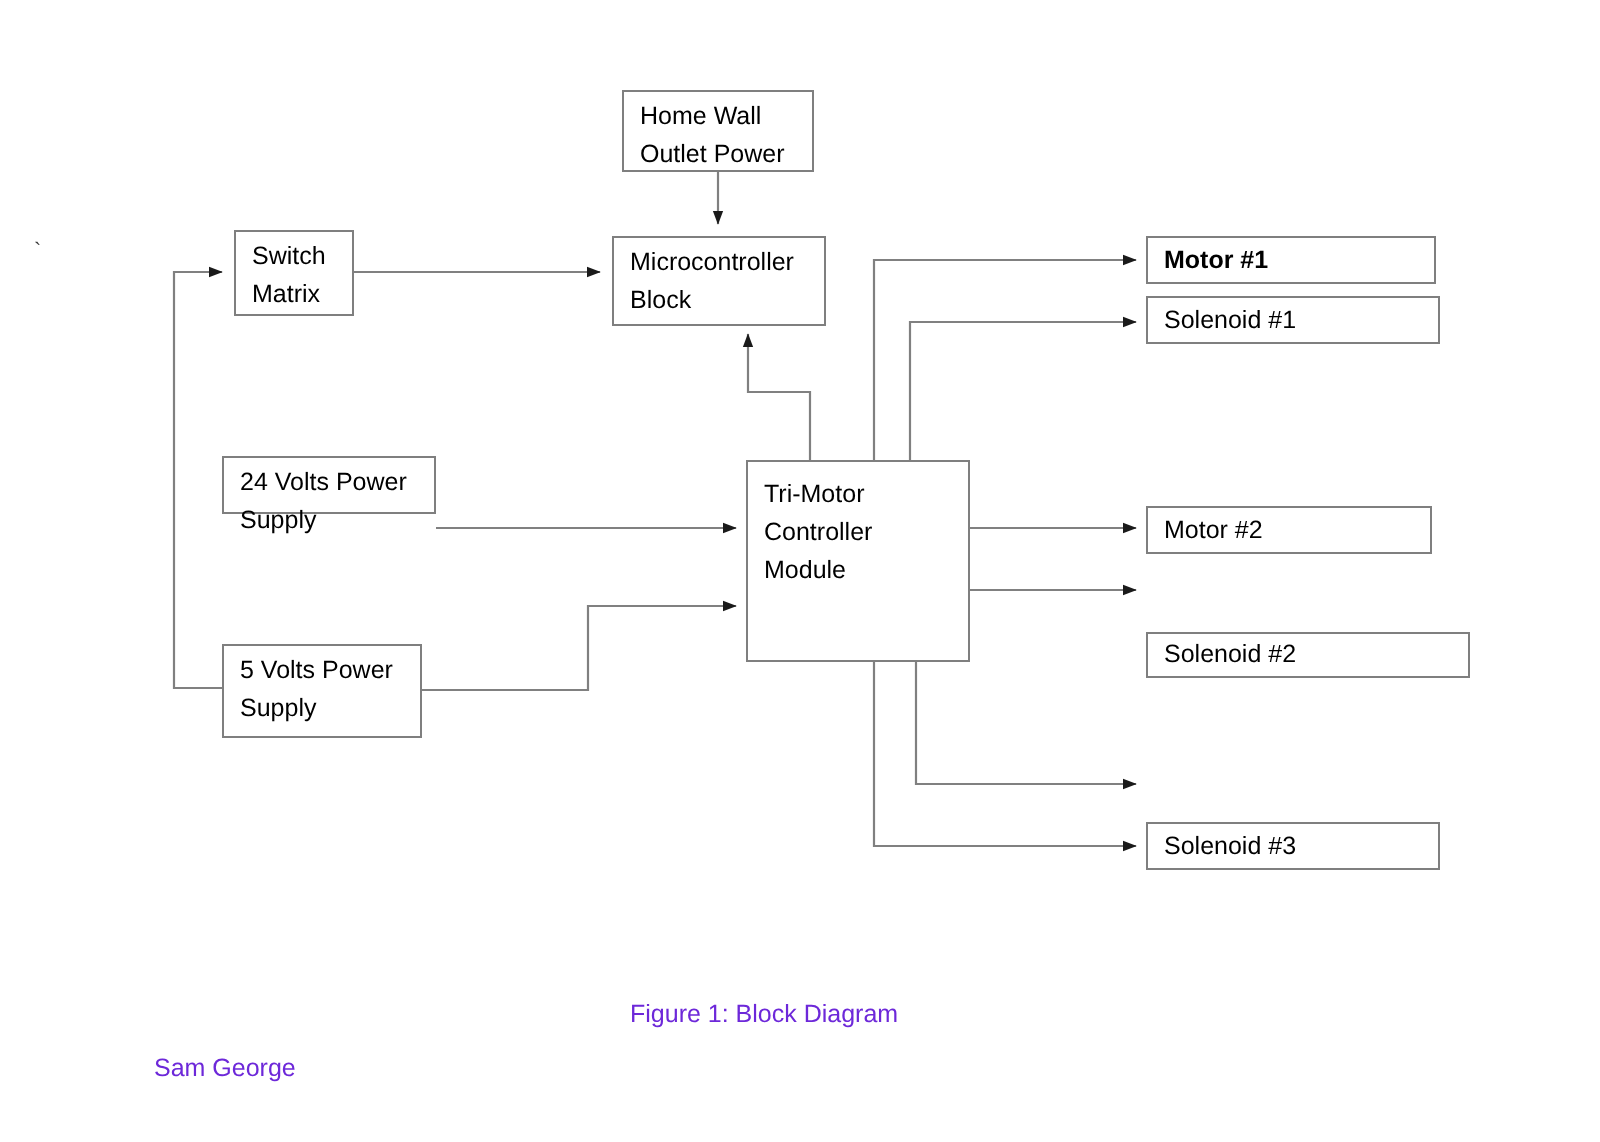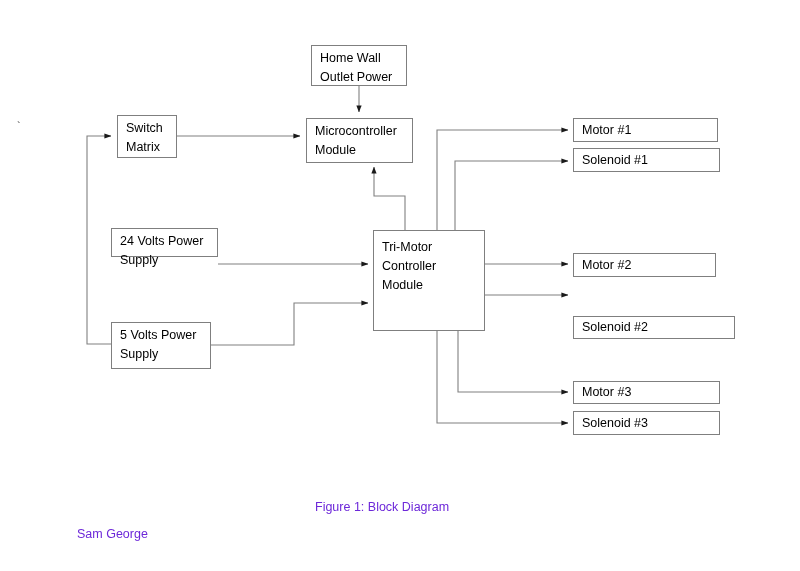--- a/index.html
+++ b/index.html
@@ -100,41 +100,40 @@
     </g>
   </svg>
 
   <div class="node" style="left:117px; top:115px; width:60px; height:43px;">Switch
 Matrix</div>
 
   <div class="node" style="left:311px; top:45px; width:96px; height:41px;">Home Wall
 Outlet Power</div>
 
   <div class="node" style="left:306px; top:118px; width:107px; height:45px;">Microcontroller
-Module</div>
+Block</div>
 
   <div class="node" style="left:111px; top:228px; width:107px; height:29px;">24 Volts Power
 Supply</div>
 
   <div class="node" style="left:111px; top:322px; width:100px; height:47px;">5 Volts Power
 Supply</div>
 
   <div class="node" style="left:373px; top:230px; width:112px; height:101px; padding-top:7px;">Tri-Motor
 Controller
 Module</div>
 
-  <div class="node one-line" style="left:573px; top:118px; width:145px; height:24px;">Motor #1</div>
+  <div class="node one-line" style="left:573px; top:118px; width:145px; height:24px;font-weight:bold;">Motor #1</div>
 
   <div class="node one-line" style="left:573px; top:148px; width:147px; height:24px;text-align:center;">Solenoid #1</div>
 
   <div class="node one-line" style="left:573px; top:253px; width:143px; height:24px;">Motor #2</div>
 
   <div class="node one-line" style="left:573px; top:284px; width:162px; height:23px;margin-top:32px;">Solenoid #2</div>
 
-  <div class="node one-line" style="left:573px; top:381px; width:147px; height:23px;">Motor #3</div>
 
   <div class="node one-line" style="left:573px; top:411px; width:147px; height:24px;">Solenoid #3</div>
 
   <div class="caption" style="left:315px; top:500px;">Figure 1: Block Diagram</div>
 
   <div class="caption" style="left:77px; top:527px;">Sam George</div>
 
 </div>
 
 </body></html>

